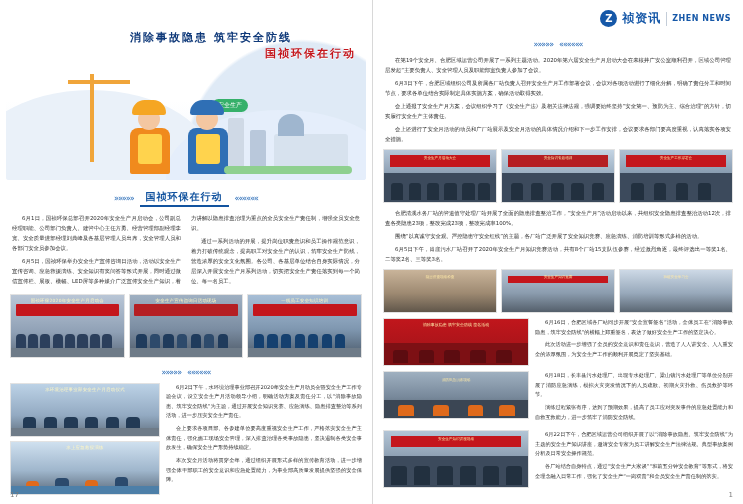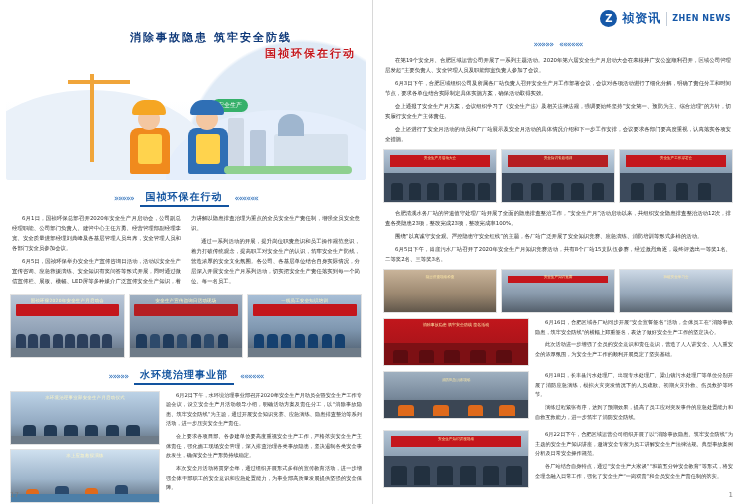--- a/index.html
+++ b/index.html
@@ -277,21 +277,20 @@
             <i style="left:53%;background:#15406f"></i>
             <i style="left:65%;background:#15406f"></i>
           <i style="left:77%;background:#15406f"></i>
         </div>
         <div class="floor"></div>
       </div>
     </div>
 
     <div class="sec-head">
       <span class="chev">»»»»»</span>
-      <span class="title">水环境治理事业部</span>
       <span class="chev">««««««</span>
     </div>
 
     <div class="flex-split">
       <div class="pic">
         <div class="photo" style="height:52px;margin-bottom:4px">
           <div class="scene" style="background:linear-gradient(180deg,#bcd2e6 0%,#93aac2 60%,#60707f 100%)"></div>
           <div class="cap">水环境治理事业部安全生产月启动仪式</div>
           <div class="people">
             <i style="left:8%;background:#223a55"></i>

